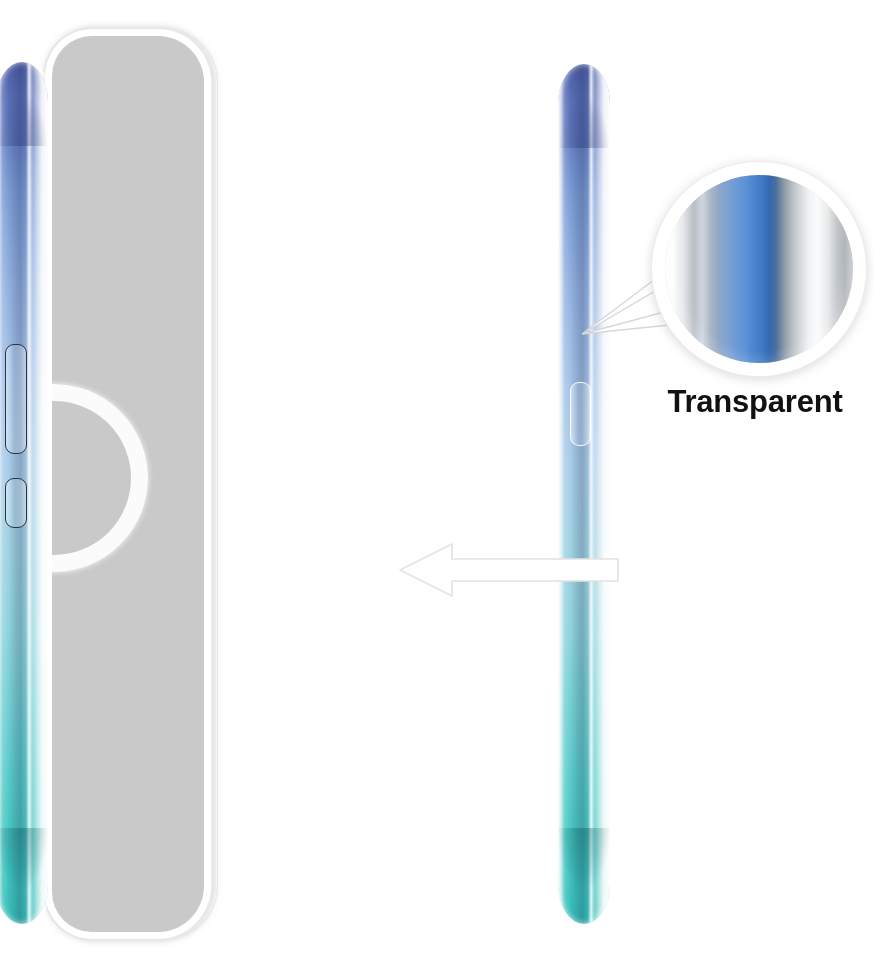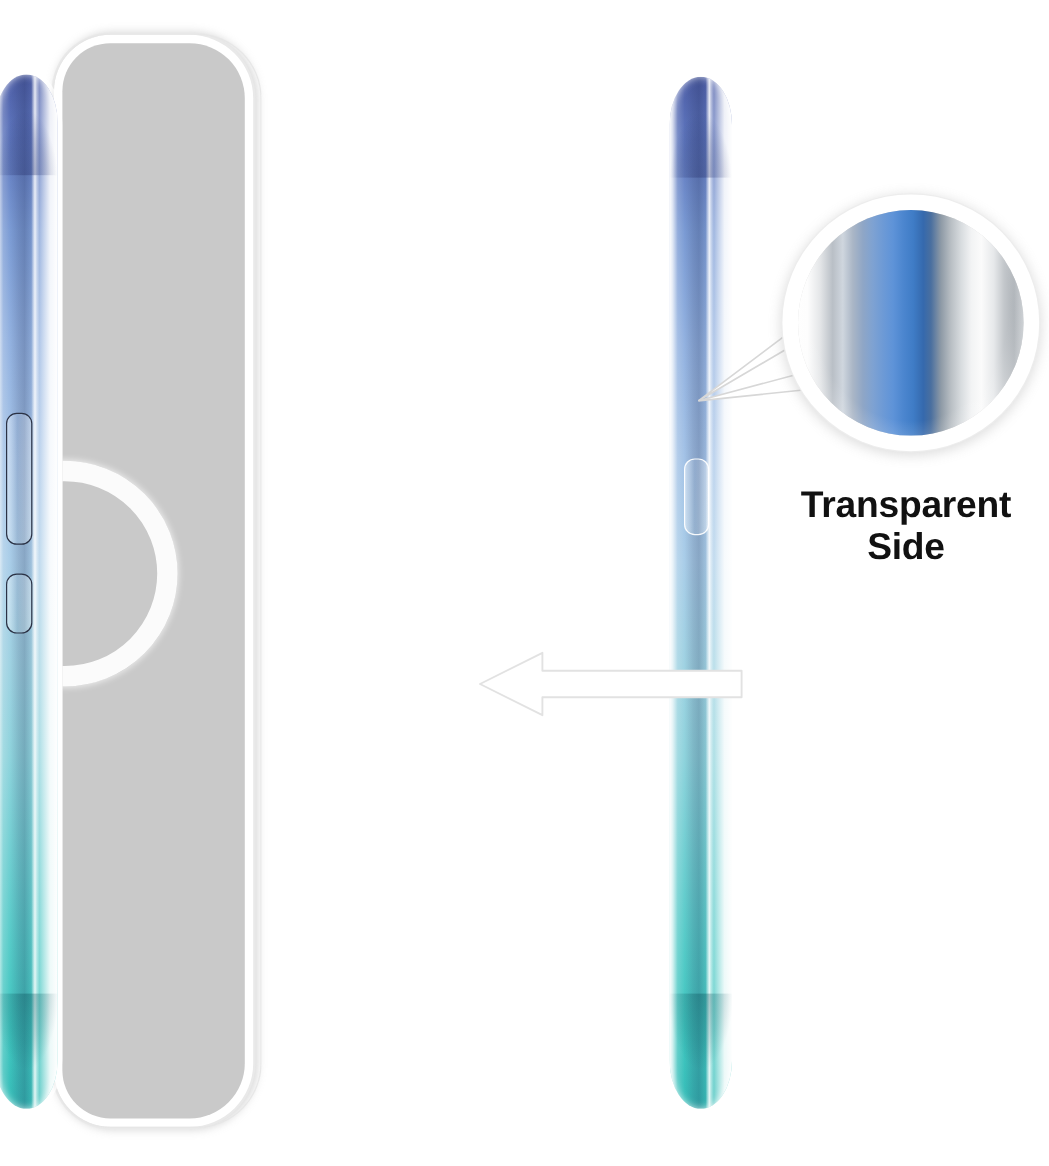--- a/index.html
+++ b/index.html
@@ -272,21 +272,20 @@
     font-weight: bold;
     letter-spacing: -0.2px;
   }
   #label-transparent {
     left: 636px;
     top: 385px;
     width: 238px;
     text-align: center;
     font-size: 31px;
     line-height: 1.12;
-    margin-top: 19px;
   }
   #label-back-printed {
     left: 626px;
     top: 552px;
     font-size: 29px;
     line-height: 1.1;
     white-space: nowrap;
   }
 </style>
 </head>
@@ -334,21 +333,20 @@
   <div id="magnifier">
     <div id="magnifier-rim"></div>
     <div id="magnifier-lens">
       <div class="bands"></div>
       <div class="lens-gloss"></div>
     </div>
   </div>
 
   <div class="label" id="label-transparent">
     <div>Transparent</div>
-    <div>Side</div>
   </div>
 
   <svg id="back-arrow" viewBox="0 0 222 56">
     <polygon points="2,28 54,2 54,17 220,17 220,39 54,39 54,54" fill="#ffffff" stroke="#e2e2e2" stroke-width="1.6" stroke-linejoin="round"></polygon>
   </svg>
 
 
 </div>
 
 </body></html>

